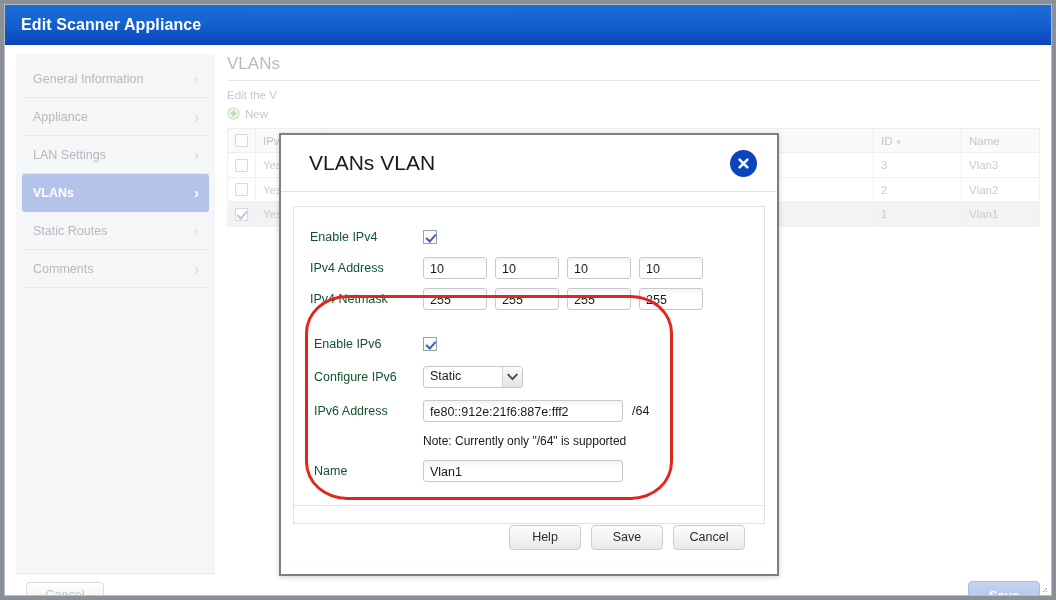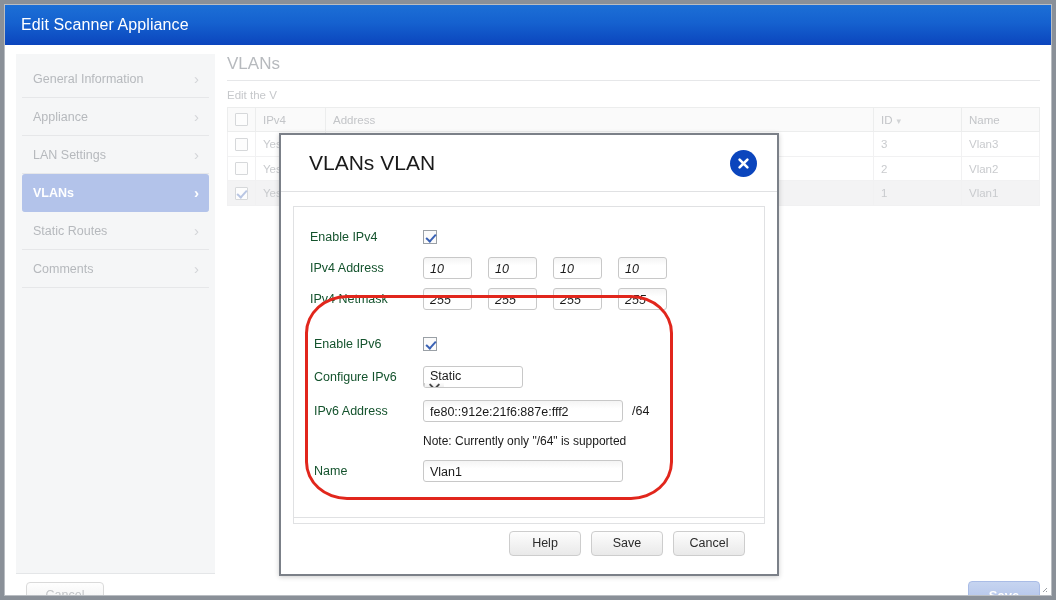--- a/index.html
+++ b/index.html
@@ -28,21 +28,21 @@
     position: relative;
     height: 40px;
     background: linear-gradient(to bottom, #1c6fd6 0%, #1561cf 45%, #0b45bd 100%);
     display: flex;
     align-items: center;
     padding: 0 14px 0 16px;
   }
   .titlebar-title {
     color: #ffffff;
     font-size: 16px;
-    font-weight: normal;
+    font-weight: bold;
     letter-spacing: 0.1px;
     flex: 1;
   }
   .titlebar-right { display: flex; align-items: center; gap: 12px; }
   .launch-help {
     color: #ffffff; font-size: 12.5px; cursor: pointer;
   }
   .ext-icon { width: 17px; height: 17px; display: block; }
   .close-btn {
     width: 23px; height: 23px; border-radius: 50%;
@@ -226,21 +226,21 @@
     border: 1px solid #c8c8c8;
     border-radius: 3px;
     background: linear-gradient(to bottom, #f4f4f4 0%, #ffffff 38%, #ffffff 100%);
     font-size: 12.5px;
     color: #1a1a1a;
     padding: 3px 6px;
     height: 22px;
     line-height: 16px;
     font-family: "Liberation Sans", sans-serif;
   }
-  .fld.octet { width: 49px; margin-right: 16px; font-style: italic; }
+  .fld.octet { width: 64px; margin-right: 8px; }
   .fld.addr6 { width: 200px; }
   .fld.idnum { width: 48px; }
   .fld.name  { width: 200px; }
   .suffix64 { font-size: 12.5px; color: #1a1a1a; margin-left: 9px; }
   .note-row {
     padding-left: 129px;
     font-size: 12px; color: #1a1a1a;
     height: 28px; display: flex; align-items: center;
   }
   .checkbox-ui {
@@ -262,21 +262,20 @@
   }
   .select-ui {
     display: inline-flex;
     width: 100px; height: 22px;
     border: 1px solid #c8c8c8;
     border-radius: 3px;
     background: #ffffff;
     align-items: stretch;
     cursor: pointer;
     overflow: hidden;
-    flex-direction: column;
   }
   .select-ui .sel-val {
     flex: 1;
     font-size: 12.5px; color: #1a1a1a;
     padding: 2px 0 0 6px;
   }
   .select-ui .sel-arrow {
     width: 20px;
     background: linear-gradient(to bottom, #fdfdfd, #e3e3e3);
     border-left: 1px solid #cfcfcf;
@@ -286,21 +285,21 @@
     position: absolute;
     left: 11px; top: 88px;
     width: 368px; height: 205px;
     border: 3px solid #e1261c;
     border-radius: 42px/38px;
     pointer-events: none;
   }
   .modal-footer {
     position: absolute;
     left: 0; right: 0; bottom: 0;
-    height: 57px;
+    height: 69px;
     display: flex; align-items: center; justify-content: flex-end;
     gap: 10px;
     padding: 0 20px 6px 0;
     border-top: 1px solid #e0e1e3;
     margin: 0 12px;
   }
   .btn {
     width: 72px; height: 25px;
     border: 1px solid #cdcdcd;
     border-radius: 4px;
@@ -349,20 +348,27 @@
           <span class="nav-label">Comments</span>
           <span class="chev">›</span>
         </div>
       </div>
     </div>
 
     <div class="content">
       <div class="content-title">VLANs</div>
       <div class="content-rule"></div>
       <div class="content-desc">Edit the V</div>
+      <div class="toolbar-new">
+        <svg class="plus-icon" viewBox="0 0 13 13">
+          <circle cx="6.5" cy="6.5" r="5.6" fill="#eef6e8" stroke="#cfe3bf" stroke-width="1.2"></circle>
+          <path d="M6.5 3.5 V9.5 M3.5 6.5 H9.5" stroke="#b9d3a4" stroke-width="1.6"></path>
+        </svg>
+        <span>New</span>
+      </div>
 
       <table class="vlan-table">
         <thead>
           <tr>
             <th style="width:26px"><span class="cb"></span></th>
             <th style="width:70px">IPv4</th>
             <th>Address</th>
             <th style="width:88px"><span>ID</span><span class="sort-caret">▾</span></th>
             <th style="width:78px">Name</th>
           </tr>

